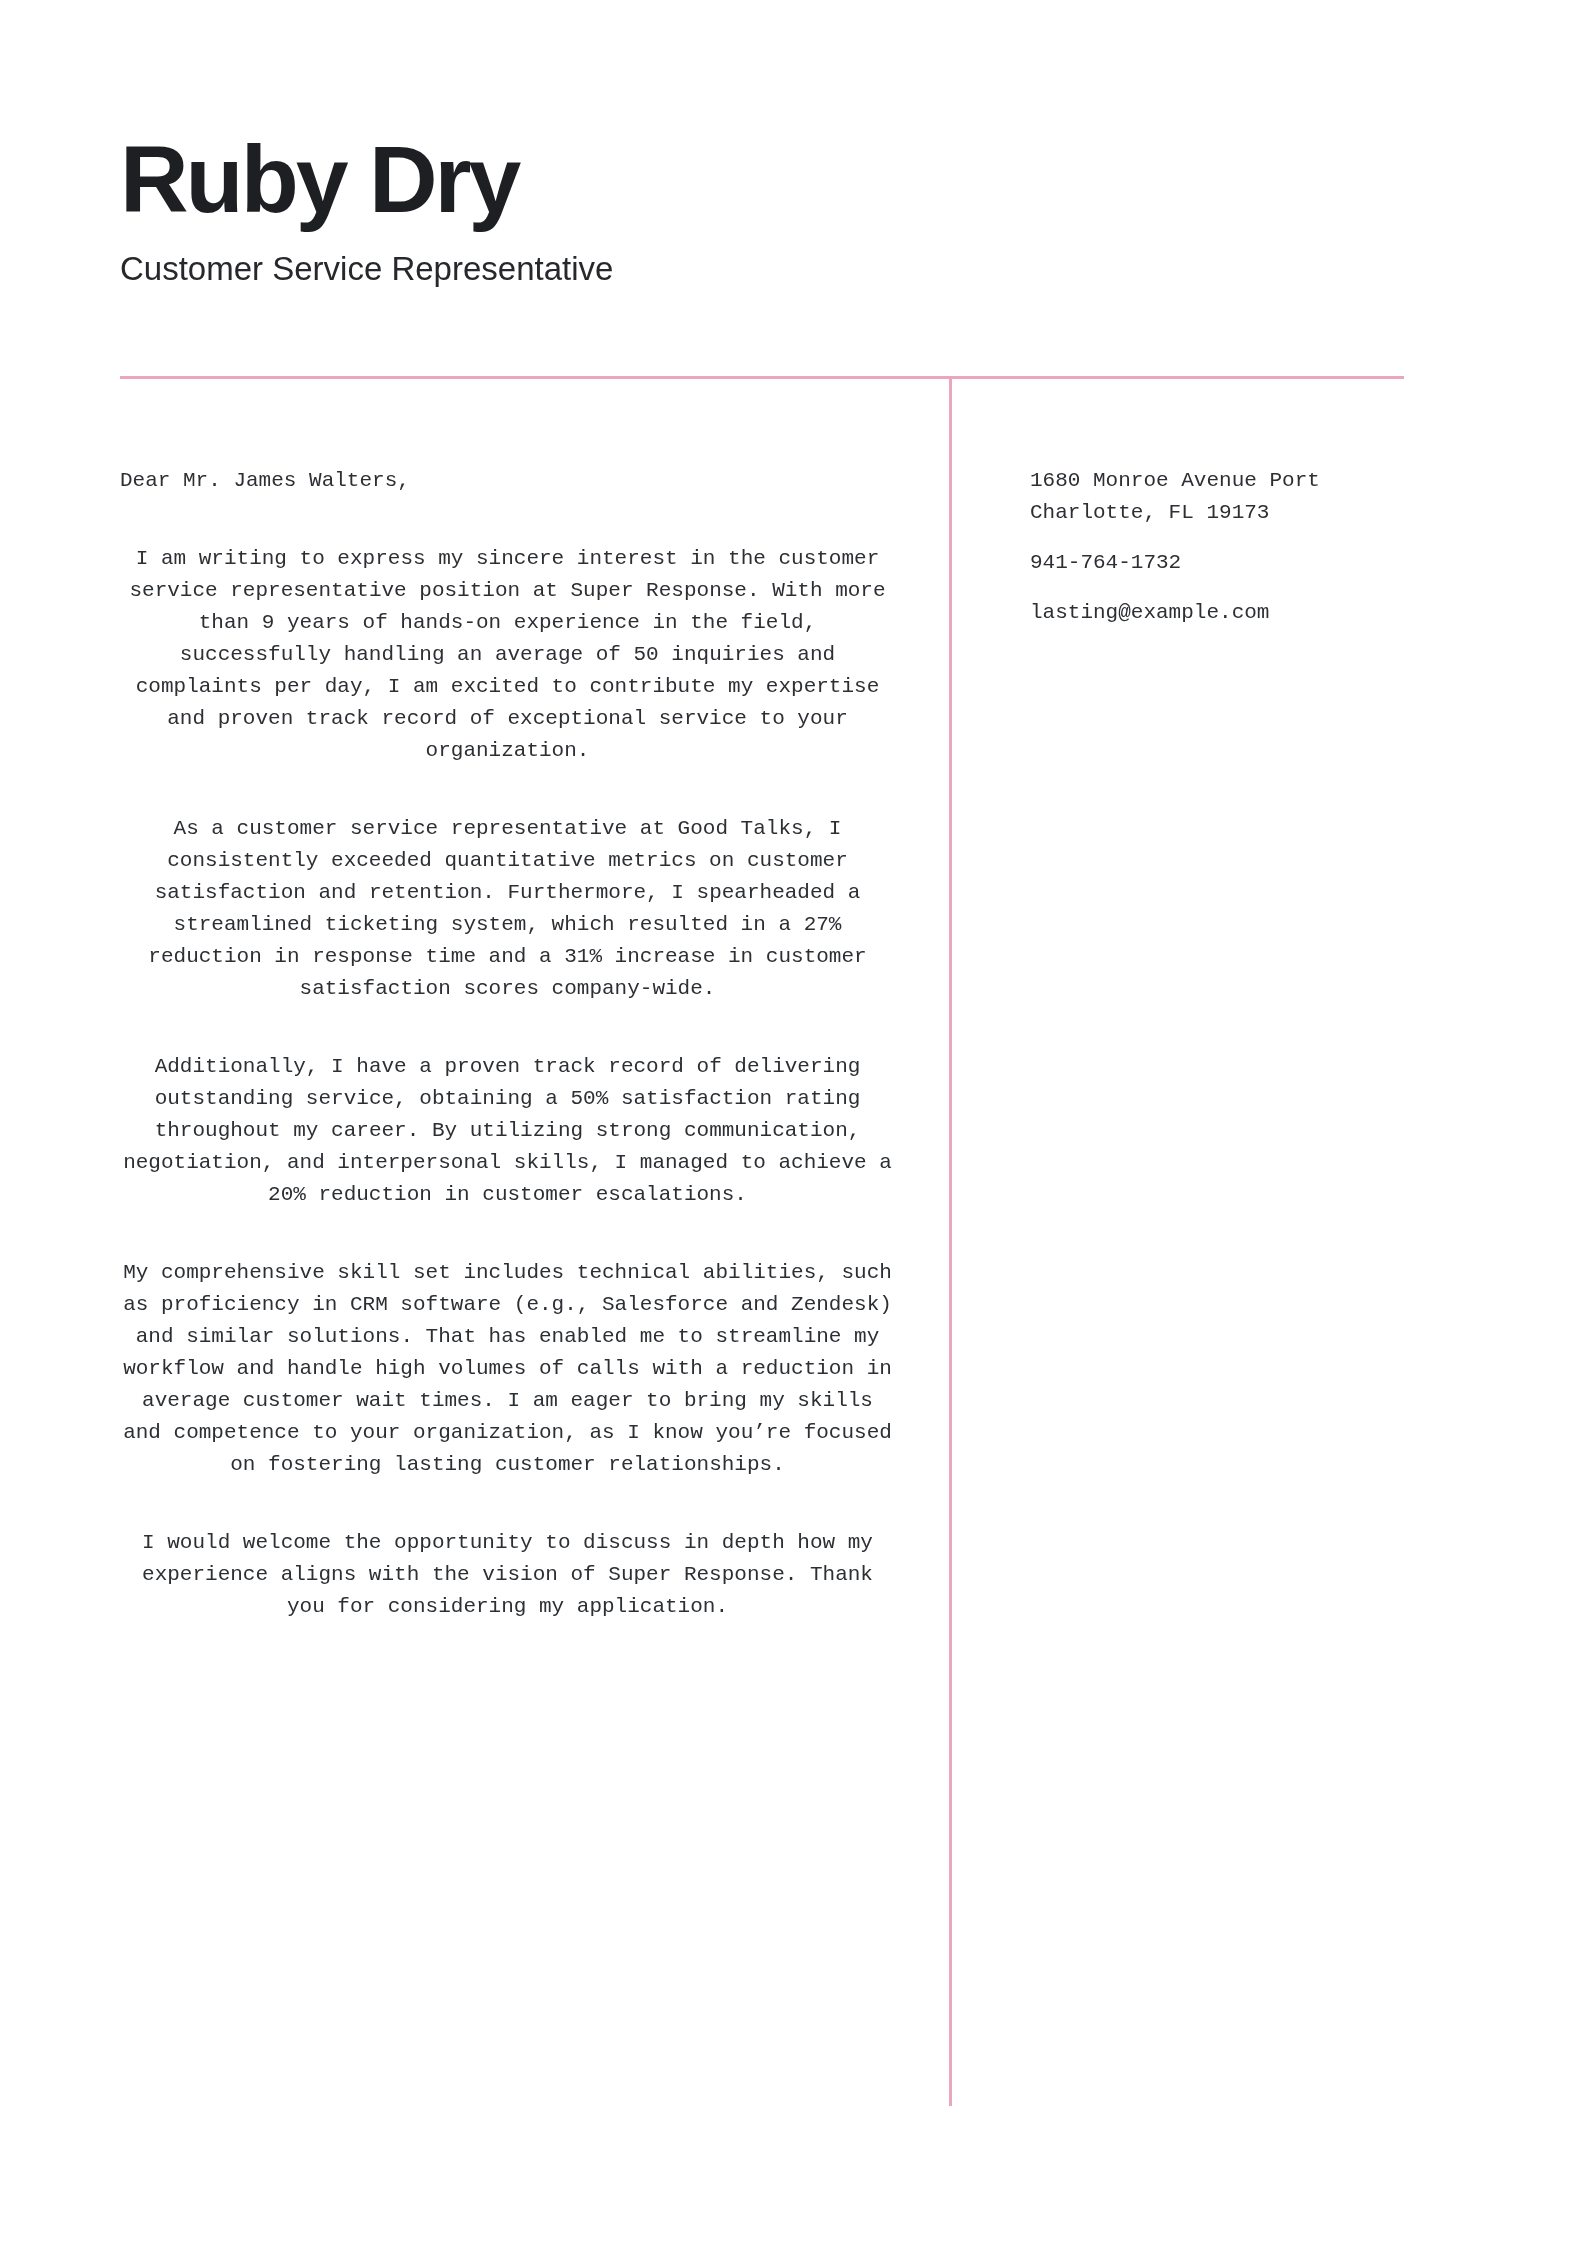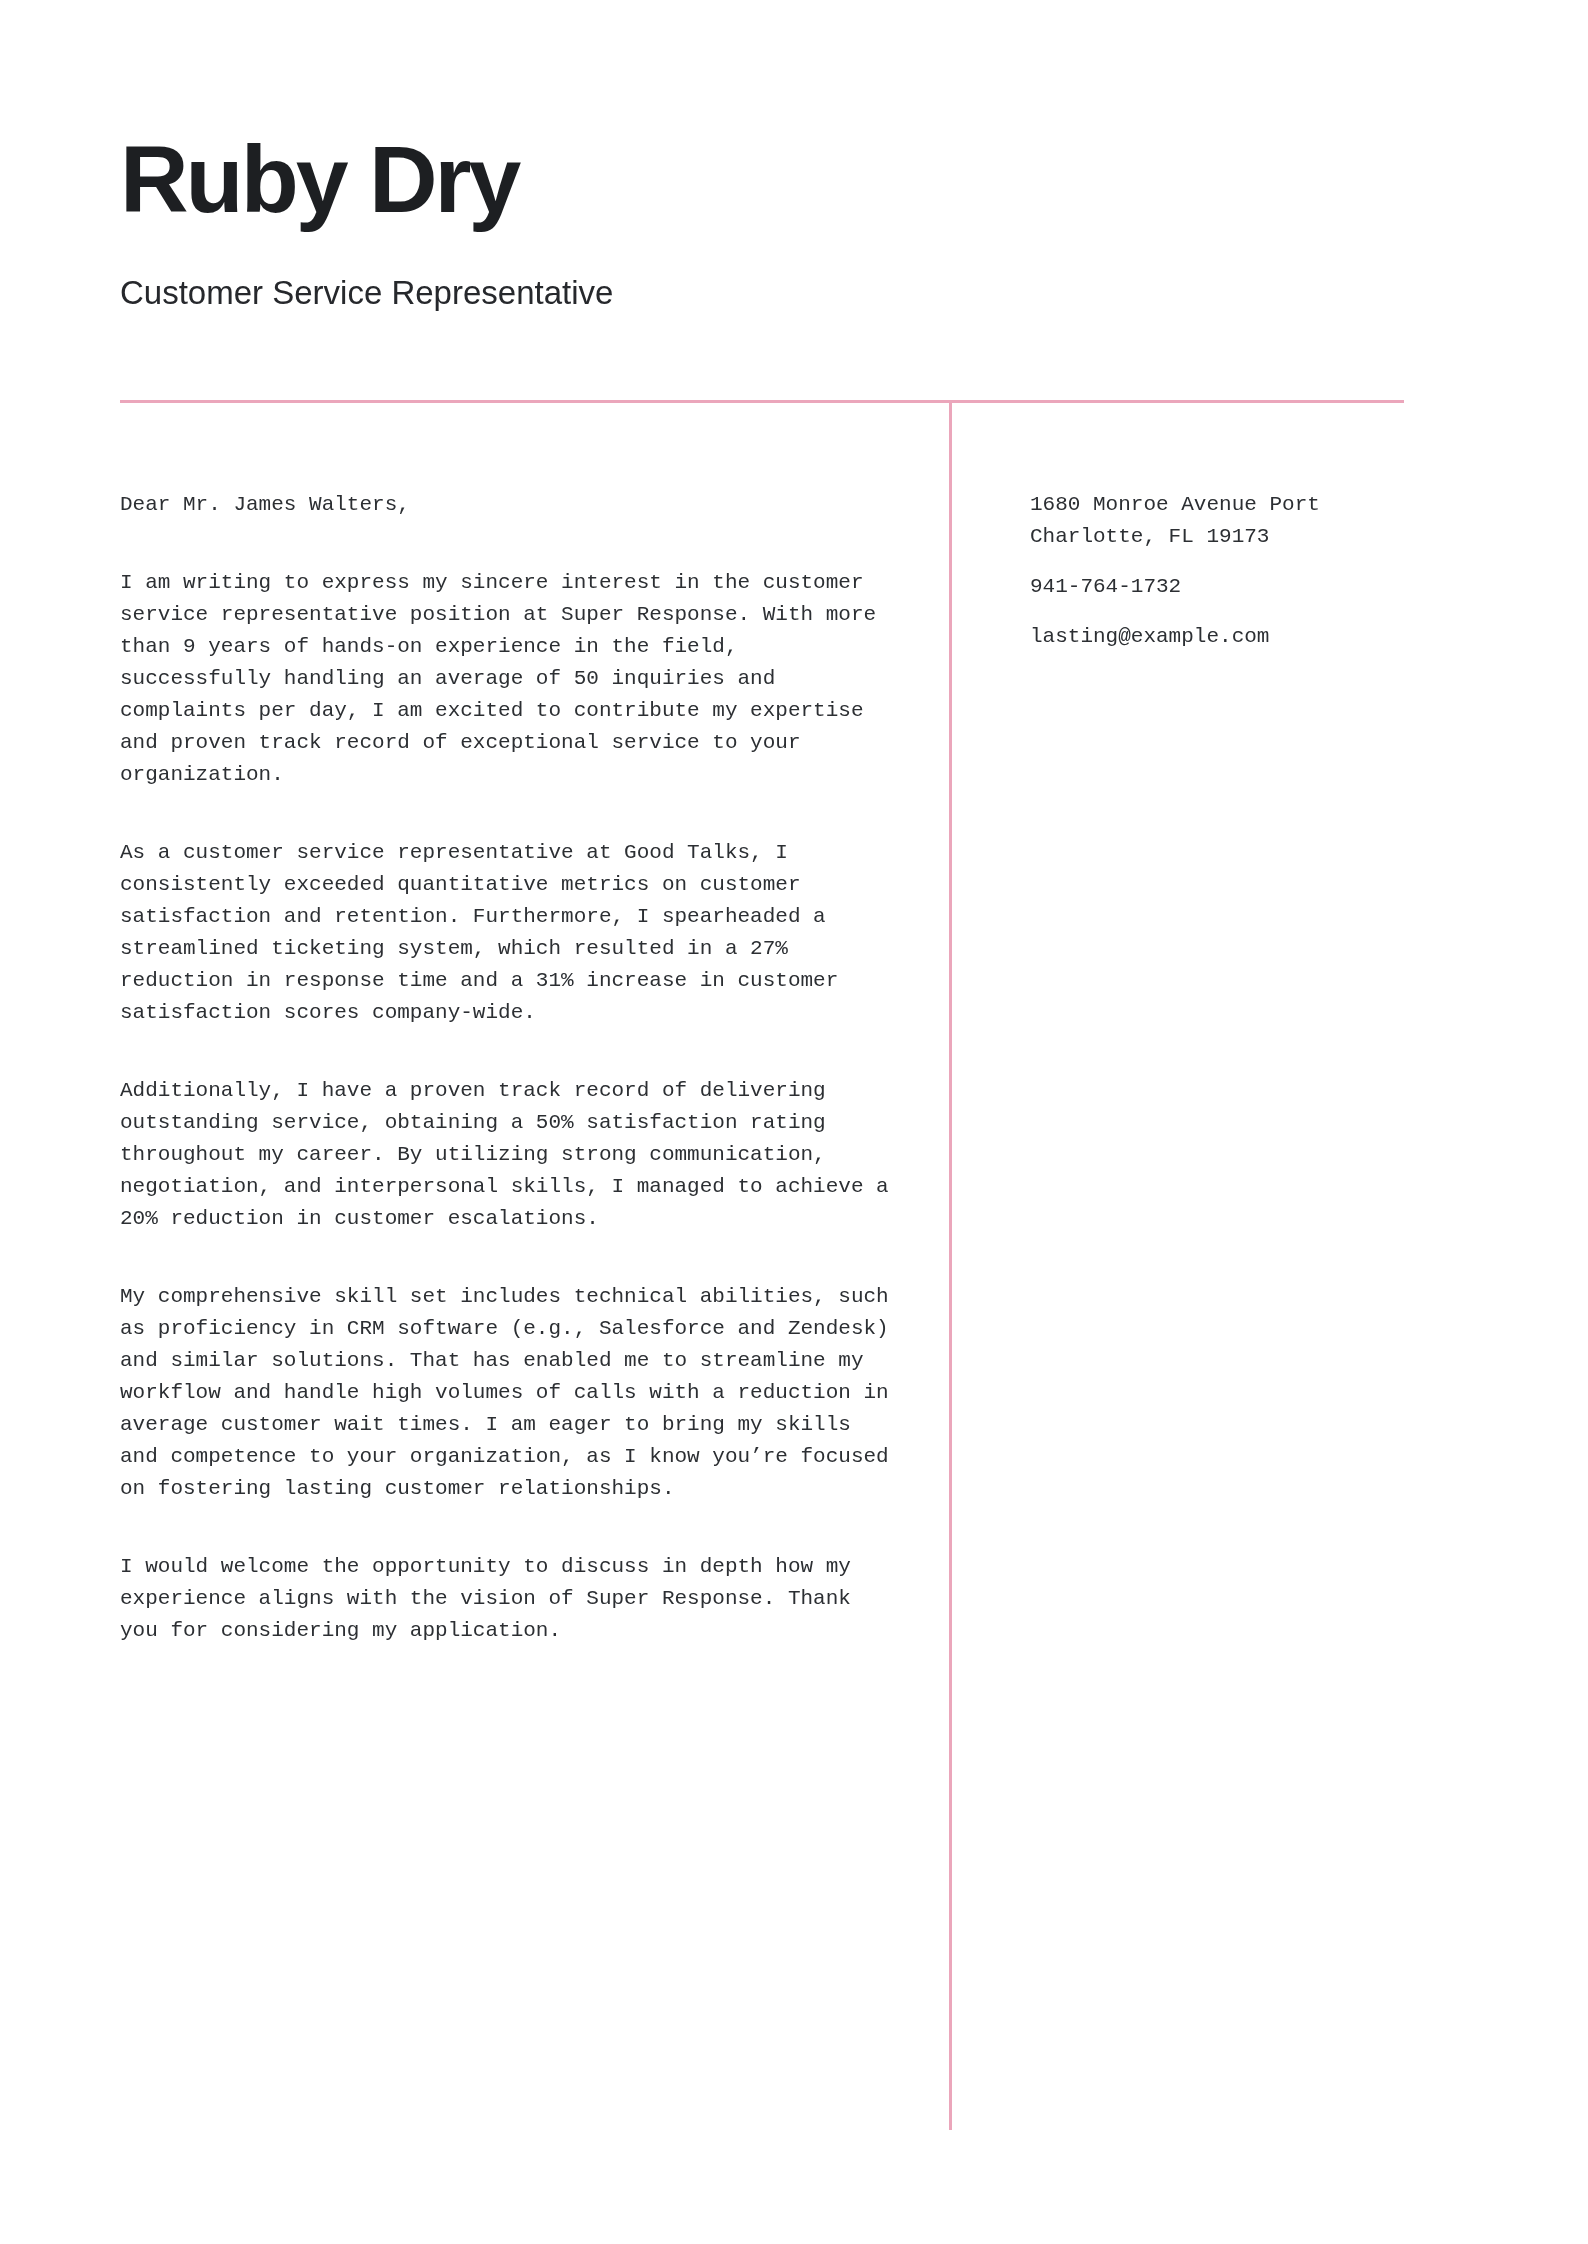--- a/index.html
+++ b/index.html
@@ -25,21 +25,21 @@
   
   .header { padding-top: 130px; }
   .candidate-name {
     font-size: 95px;
     line-height: 1.05;
     font-weight: 700;
     letter-spacing: -3px;
     color: var(--heading);
   }
   .job-title {
-    margin-top: 40px;
+    margin-top: 16px;
     font-size: 33px;
     line-height: 1.4;
     font-weight: 400;
     color: #26282c;
   }
   .header-divider {
     margin-top: 84px;
     height: 3px;
     width: 100%;
     background: var(--accent);
@@ -65,21 +65,21 @@
   .col-right {
     flex: 1 1 auto;
     padding: 86px 0 0 78px;
   }
   .body-text {
     font-size: 21px;
     line-height: 32px;
     color: var(--text);
   }
   .salutation { margin-bottom: 46px; }
-  .paragraph { margin-bottom: 46px; }
+  .paragraph { margin-bottom: 46px; text-align: center; }
   .paragraph:last-child { margin-bottom: 10px; }
   
   .contact-item {
     font-size: 21px;
     line-height: 32px;
     color: var(--text);
     margin-bottom: 18px;
     max-width: 430px;
   }
 </style>

